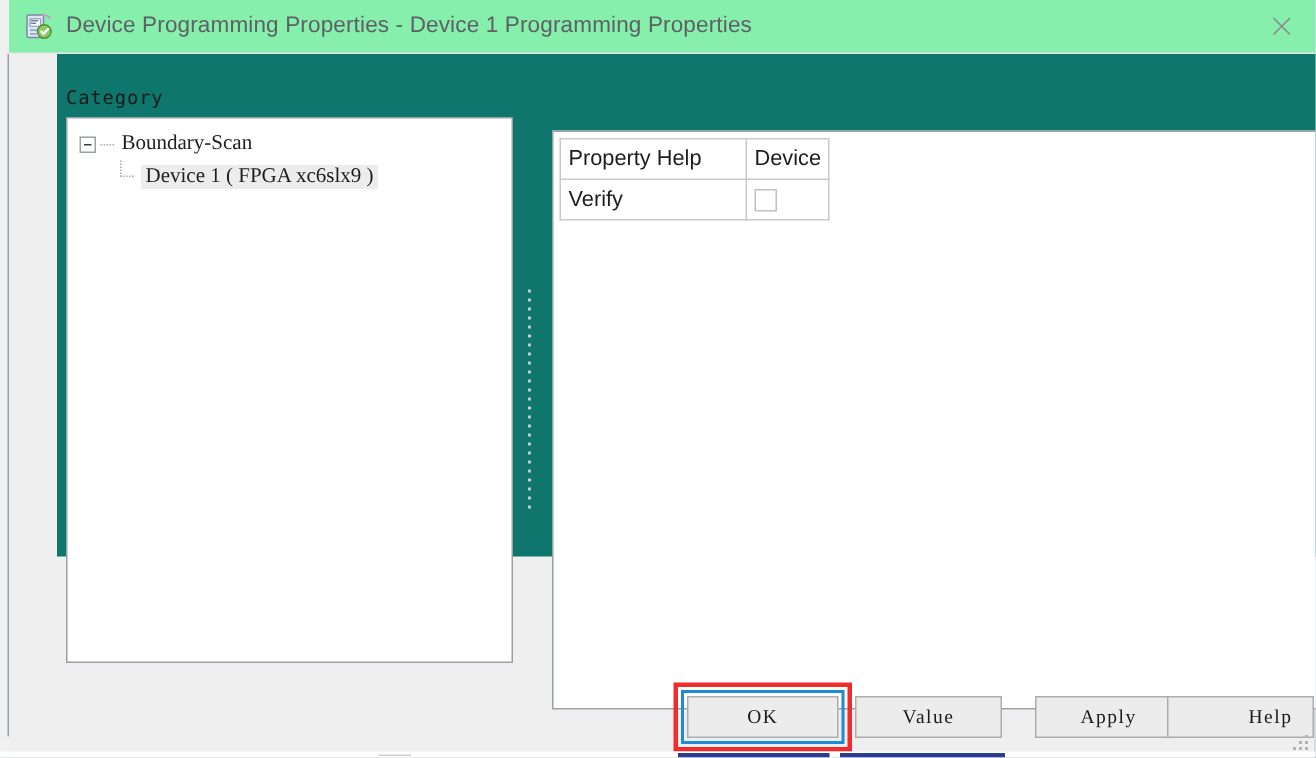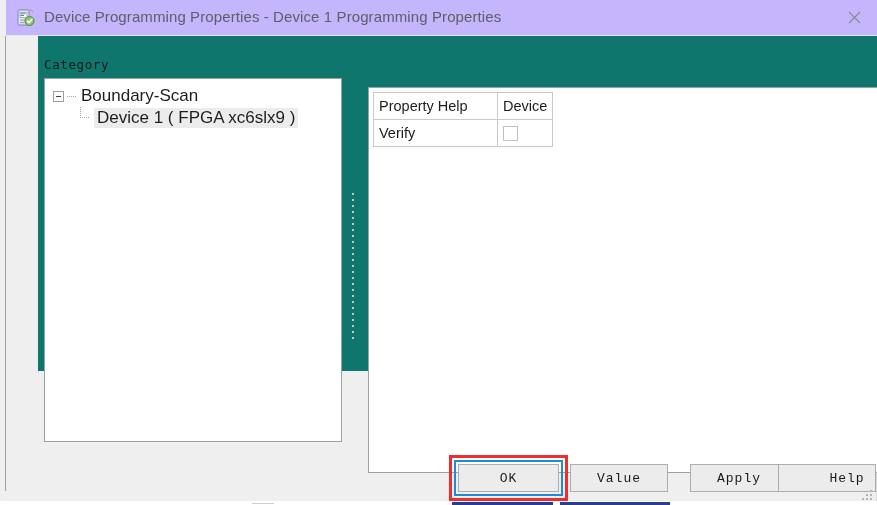--- a/index.html
+++ b/index.html
@@ -41,21 +41,21 @@
     border: 1px solid #d8d8d8;
     border-top: none;
     border-left: none;
   }
 
   
   .titlebar {
     position: absolute;
     left: 0; top: 0;
     width: 871px; height: 36px;
-    background: #c4b5fd;
+    background: #86efac;
     border-bottom: 1px solid #e6e6e6;
   }
   .title-icon {
     position: absolute;
     left: 10px; top: 8px;
     width: 20px; height: 20px;
   }
   .title-text {
     position: absolute;
     left: 38px; top: 8px;
@@ -137,23 +137,24 @@
     width: 1px; height: 11px;
     border-left: 1px dotted #a8a8a8;
   }
   .dots-elbow {
     position: absolute;
     left: 35px; top: 10px;
     width: 9px; height: 1px;
     border-top: 1px dotted #a8a8a8;
   }
   .tree-label {
-    font-size: 17px;
+    font-size: 14px;
     color: #1d1d1d;
     padding: 0 3px;
+    font-family: Liberation Serif, serif;
   }
   .tree-label.selected {
     background: #ececec;
     margin-left: 9px;
   }
 
   
   .splitter {
     position: absolute;
     left: 310px; top: 140px;
@@ -205,21 +206,21 @@
     vertical-align: middle;
     cursor: pointer;
   }
 
   
   .btn {
     position: absolute;
     height: 28px;
     background: #ececec;
     border: 1px solid #adadad;
-    font-family: Liberation Mono, monospace;
+    font-family: Liberation Serif, serif;
     font-size: 13px;
     color: #1a1a1a;
     letter-spacing: 1px;
     display: flex;
     align-items: center;
     justify-content: center;
     cursor: pointer;
     padding: 0;
   }
   .btn-ok     { left: 452px; top: 464px; width: 101px; }

